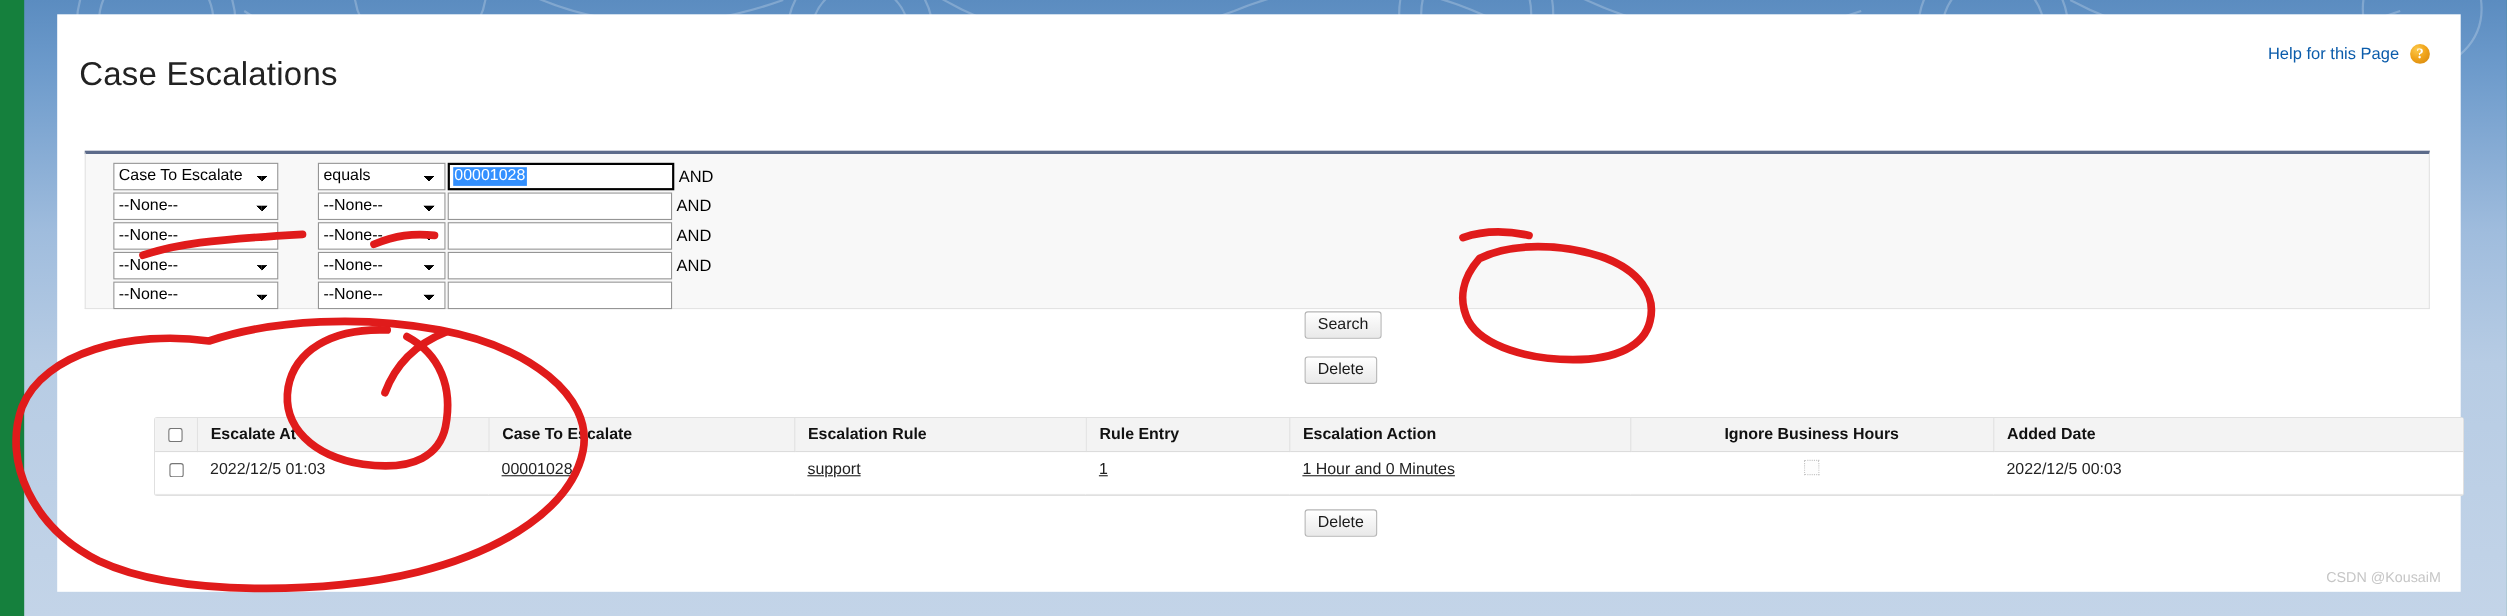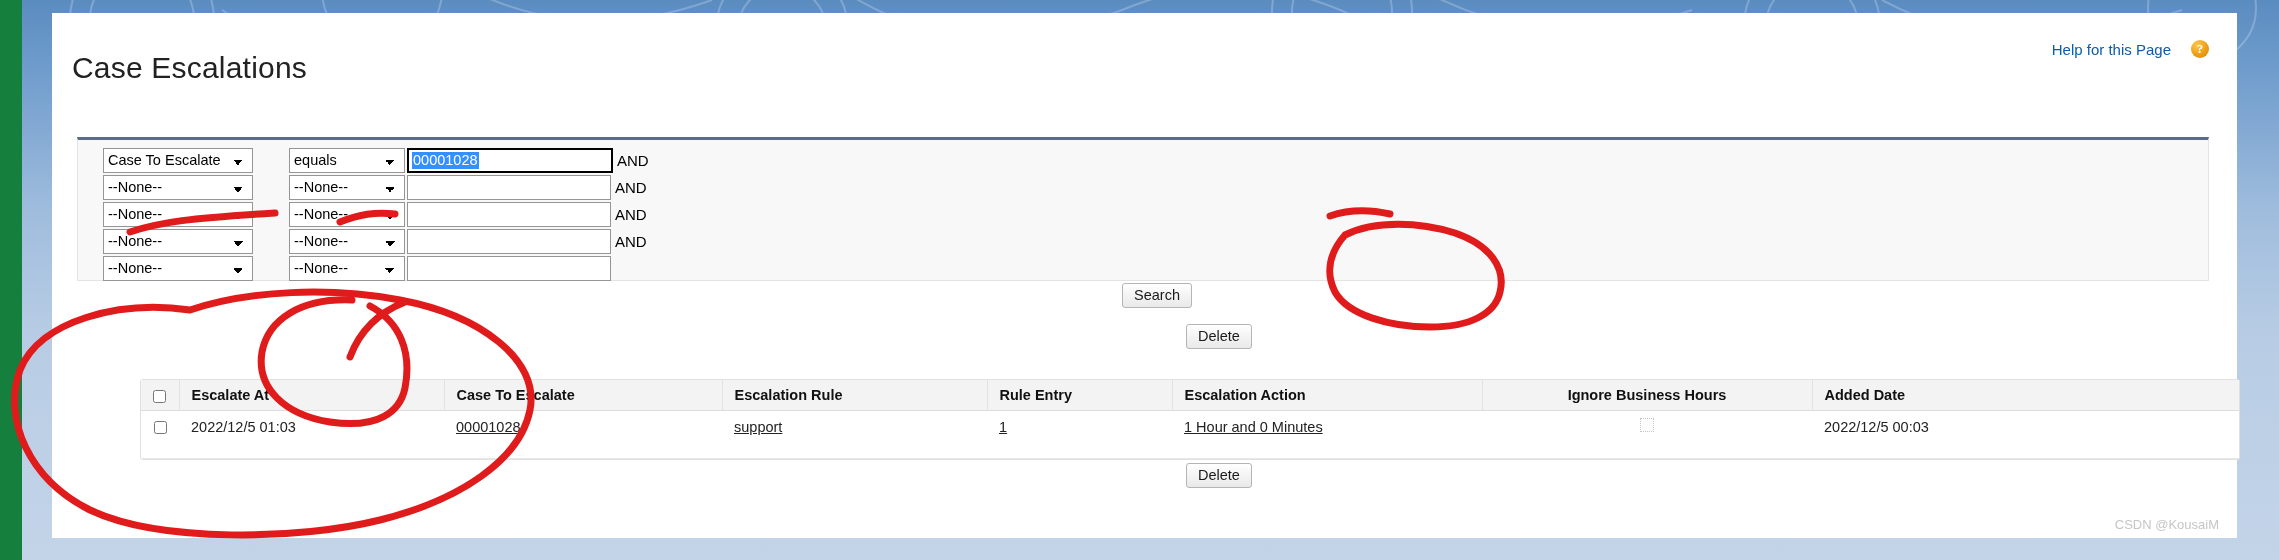--- a/index.html
+++ b/index.html
@@ -69,21 +69,21 @@
   }
   .help-link {
     position: absolute;
     right: 28px; top: 27px;
     font-size: 15px;
     color: #0b5cab;
     text-decoration: none;
     white-space: nowrap;
     display: flex;
     align-items: center;
-    gap: 20px;
+    gap: 10px;
   }
   .help-link span.txt { text-decoration: none; }
   .help-icon {
     display: inline-block;
     width: 18px; height: 18px;
     border-radius: 50%;
     background: radial-gradient(circle at 35% 28%, #fcc94b 0%, #f0a319 48%, #d1820c 100%);
     color: #ffffff;
     font-size: 13px;
     font-weight: bold;
@@ -187,21 +187,21 @@
     background: linear-gradient(to bottom, #ffffff 0%, #f4f4f4 48%, #e9e9e9 100%);
     border: 1px solid #b5b5b5;
     border-radius: 3px;
     padding: 3px 11px 4px;
     cursor: pointer;
     line-height: 16px;
   }
 
   .btn-search-wrap {
     position: absolute;
-    left: 1070px; top: 270px; border-radius: 10px;
+    left: 1134px; top: 270px; border-radius: 10px;
   }
   .btn-delete-top-wrap {
     position: absolute;
     left: 1134px; top: 311px;
   }
   .btn-delete-bottom-wrap {
     position: absolute;
     left: 1134px; top: 450px;
   }
 
@@ -229,21 +229,21 @@
     padding: 7px 8px 7px 12px;
     border-right: 1px solid #e2e2e2;
     border-bottom: 1px solid #dcdcdc;
     height: 16px;
     white-space: nowrap;
   }
   table.results th:last-child { border-right: none; }
   table.results td {
     font-size: 14.5px;
     color: #222;
-    padding: 7px 8px 23px 12px;
+    padding: 7px 8px 13px 12px;
     border-bottom: 1px solid #e8e8e8;
     height: 16px;
     white-space: nowrap;
     background: #fff;
   }
   table.results td:last-child { border-right: none; }
   col.c-check { width: 38px; }
   col.c-esc-at { width: 265px; }
   col.c-case { width: 278px; }
   col.c-rule { width: 265px; }

